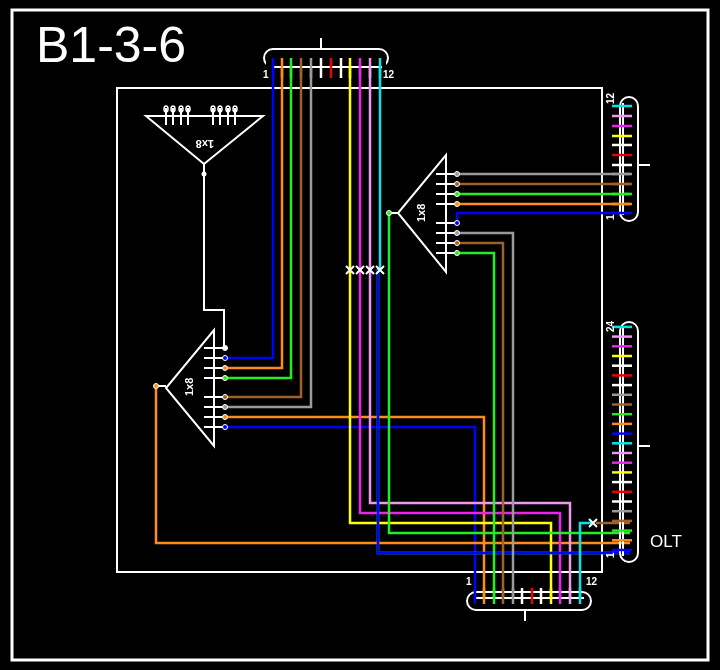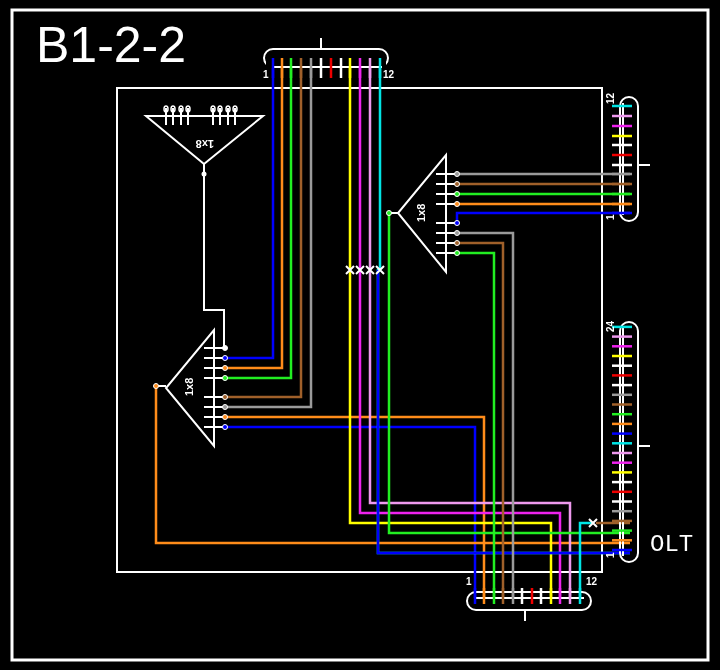--- a/index.html
+++ b/index.html
@@ -1,26 +1,26 @@
 <!DOCTYPE html>
 <html><head>
 <meta charset="utf-8">
 <style>
   html, body { margin:0; padding:0; background:#000; }
   body { width:720px; height:670px; position:relative; overflow:hidden; font-family:"Liberation Sans", sans-serif; }
   svg { position:absolute; left:0; top:0; }
   .title { position:absolute; left:36px; top:20px; font-size:50px; color:#fff; line-height:1; }
-  .olt { position:absolute; left:650px; top:533px; font-size:24px; color:#fff; line-height:1;font-family:Liberation Mono, monospace; }
+  .olt { position:absolute; left:650px; top:533px; font-size:17px; color:#fff; line-height:1; }
   .pnum { font-family:"Liberation Sans", sans-serif; font-weight:bold; font-size:10px; fill:#fff; }
   .splab { font-family:"Liberation Sans", sans-serif; font-weight:bold; font-size:11px; fill:#fff; }
 </style>
 </head>
 <body>
 
-<div class="title">B1-2-2</div>
+<div class="title">B1-3-6</div>
 <div class="olt">OLT</div>
 
 <svg id="diagram" width="720" height="670" viewBox="0 0 720 670" xmlns="http://www.w3.org/2000/svg">
 
   <rect x="12" y="10" width="696" height="650" fill="none" stroke="#fff" stroke-width="3"></rect>
 
   <rect x="117" y="88" width="485" height="484" fill="none" stroke="#fff" stroke-width="2"></rect>
 
   <g id="wires">
       <polyline points="273,62 273,358 226,358" fill="none" stroke="#0000ff" stroke-width="2.5"></polyline>

